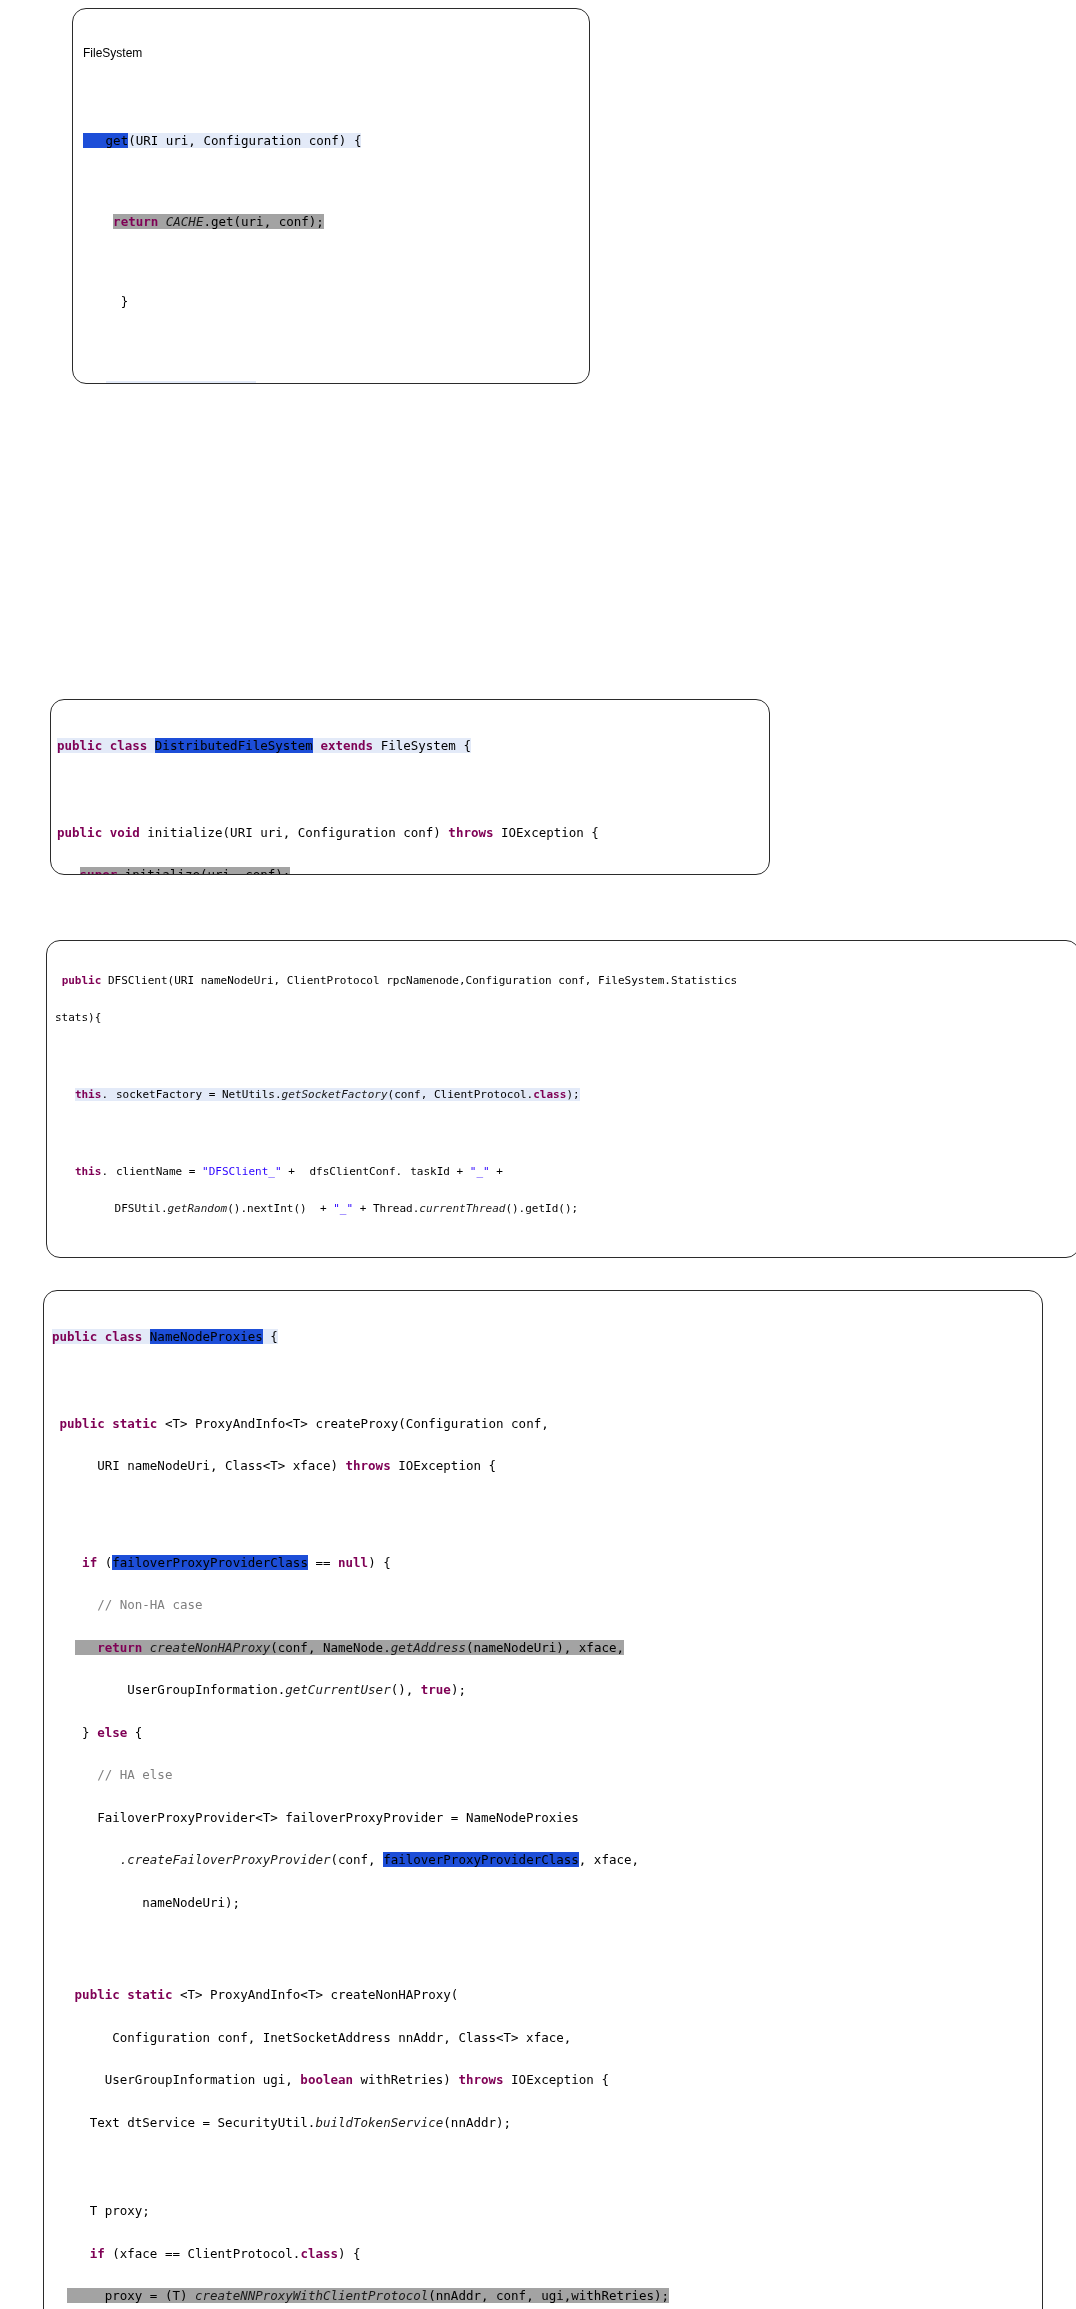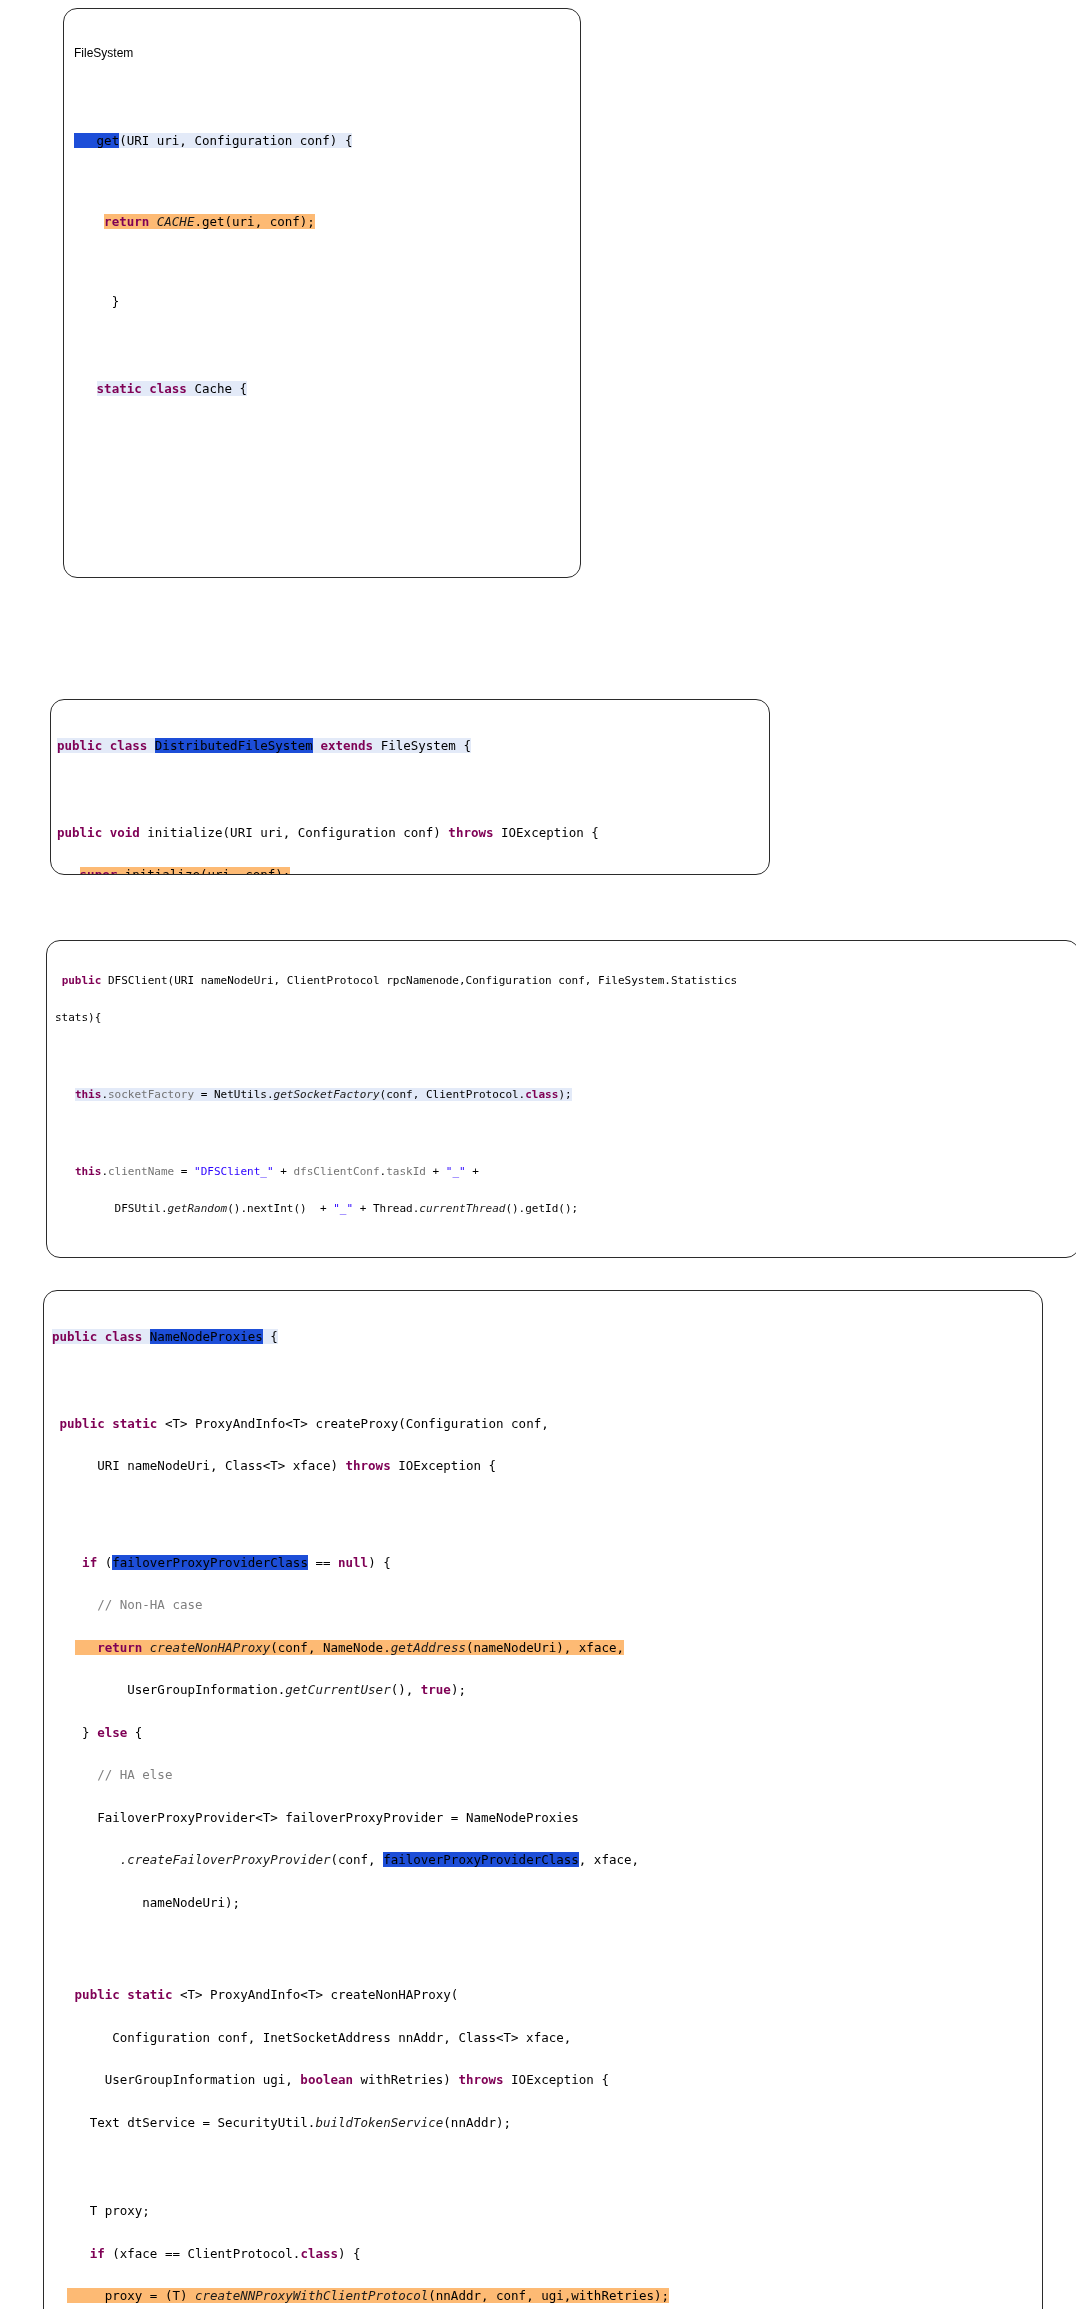--- a/index.html
+++ b/index.html
@@ -3,40 +3,40 @@
 <meta charset="utf-8">
 <style>
   html,body{margin:0;padding:0;background:#ffffff;}
   body{width:1076px;height:2309px;position:relative;overflow:hidden;
        font-family:"DejaVu Sans Mono","Liberation Mono",monospace;}
 
   .box{position:absolute;border:1.4px solid #2b2b2b;border-radius:14px;background:#fff;
        box-sizing:border-box;overflow:hidden;}
 
   
-  #box-filesystem{left:63px;top:8px;width:518px;height:570px;}
+  #box-filesystem{left:72px;top:8px;width:518px;height:376px;}
   
   #box-dfs{left:50px;top:699px;width:720px;height:176px;}
   
   #box-dfsclient{left:46px;top:940px;width:1034px;height:318px;}
   
   #box-nnproxies{left:43px;top:1290px;width:1000px;height:1286px;}
 
   .code{position:absolute;left:0;top:0;white-space:pre;}
   .ln{display:block;white-space:pre;line-height:1.0;}
 
   
   .kw{color:#7f0055;font-weight:bold;}          
   .fn{color:#1a1a1a;font-style:italic;}          
-  .fld{color:#737373;}                           
+  .fld{color:#000000;margin-left:8px;}                           
   .cm{color:#7f7f7f;}                            
   .str{color:#2a00ff;}                               
 
   
-  .hg{background:#fdba74;}   
+  .hg{background:#a3a3a3;}   
   .hb{background:#e3eaf8;}   
   .hy{background:#1d4ed8;}   
 </style>
 </head>
 <body>
 
 <div class="box" id="box-filesystem">
   <div class="code" style="left:10px;top:8px;font-size:12.5px;">
     <span class="ln" style="font-family:'Liberation Sans',sans-serif;font-size:12px;">FileSystem</span>
     <span class="ln" style="height:16px;">&nbsp;</span>

